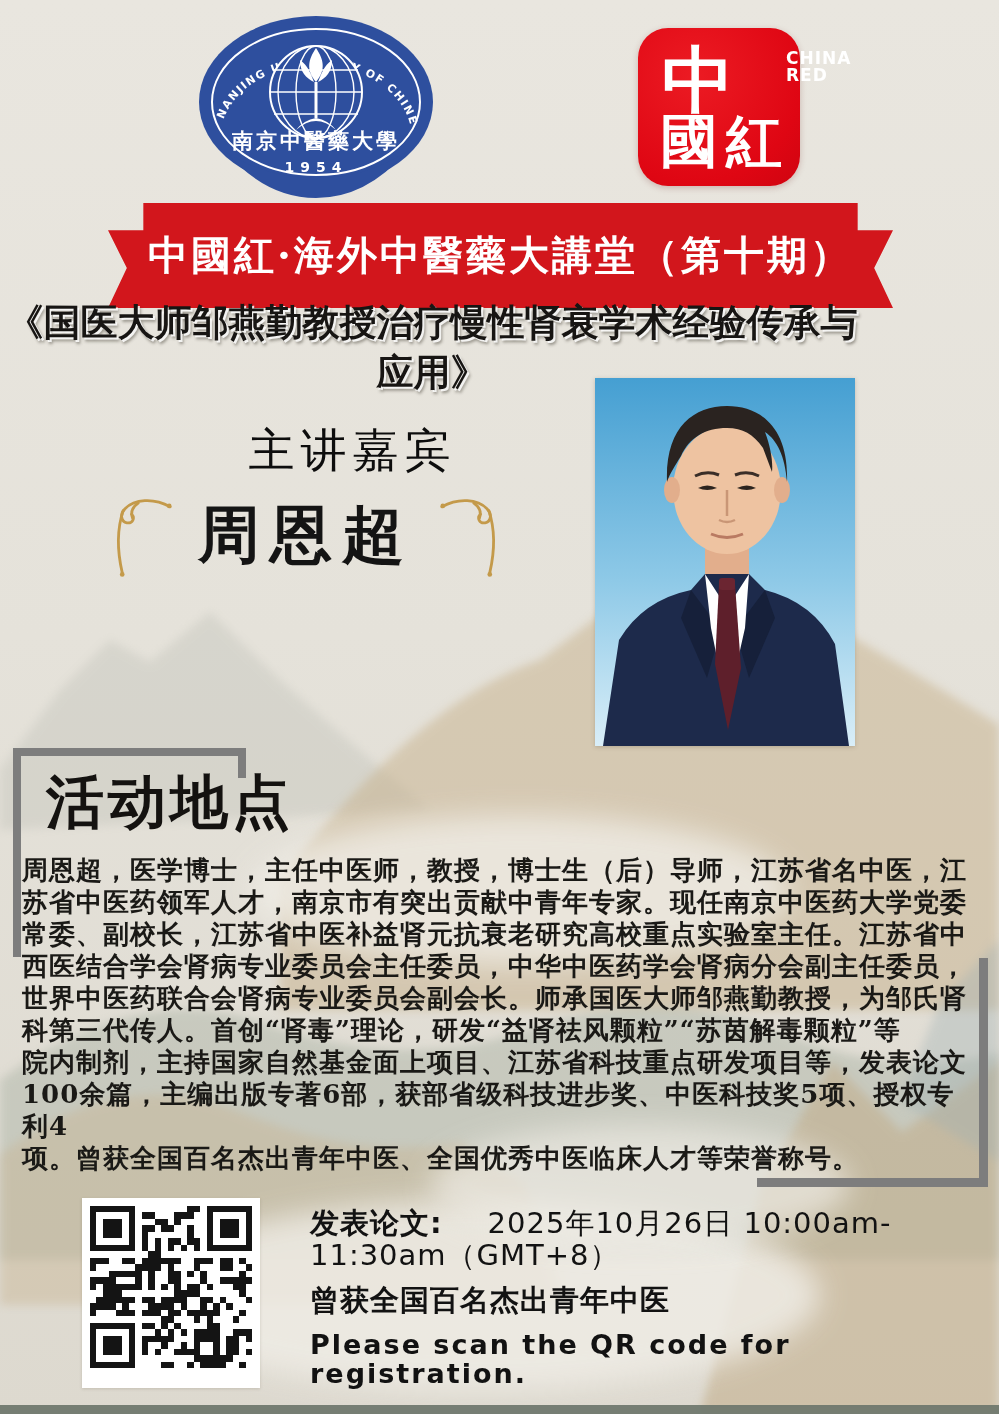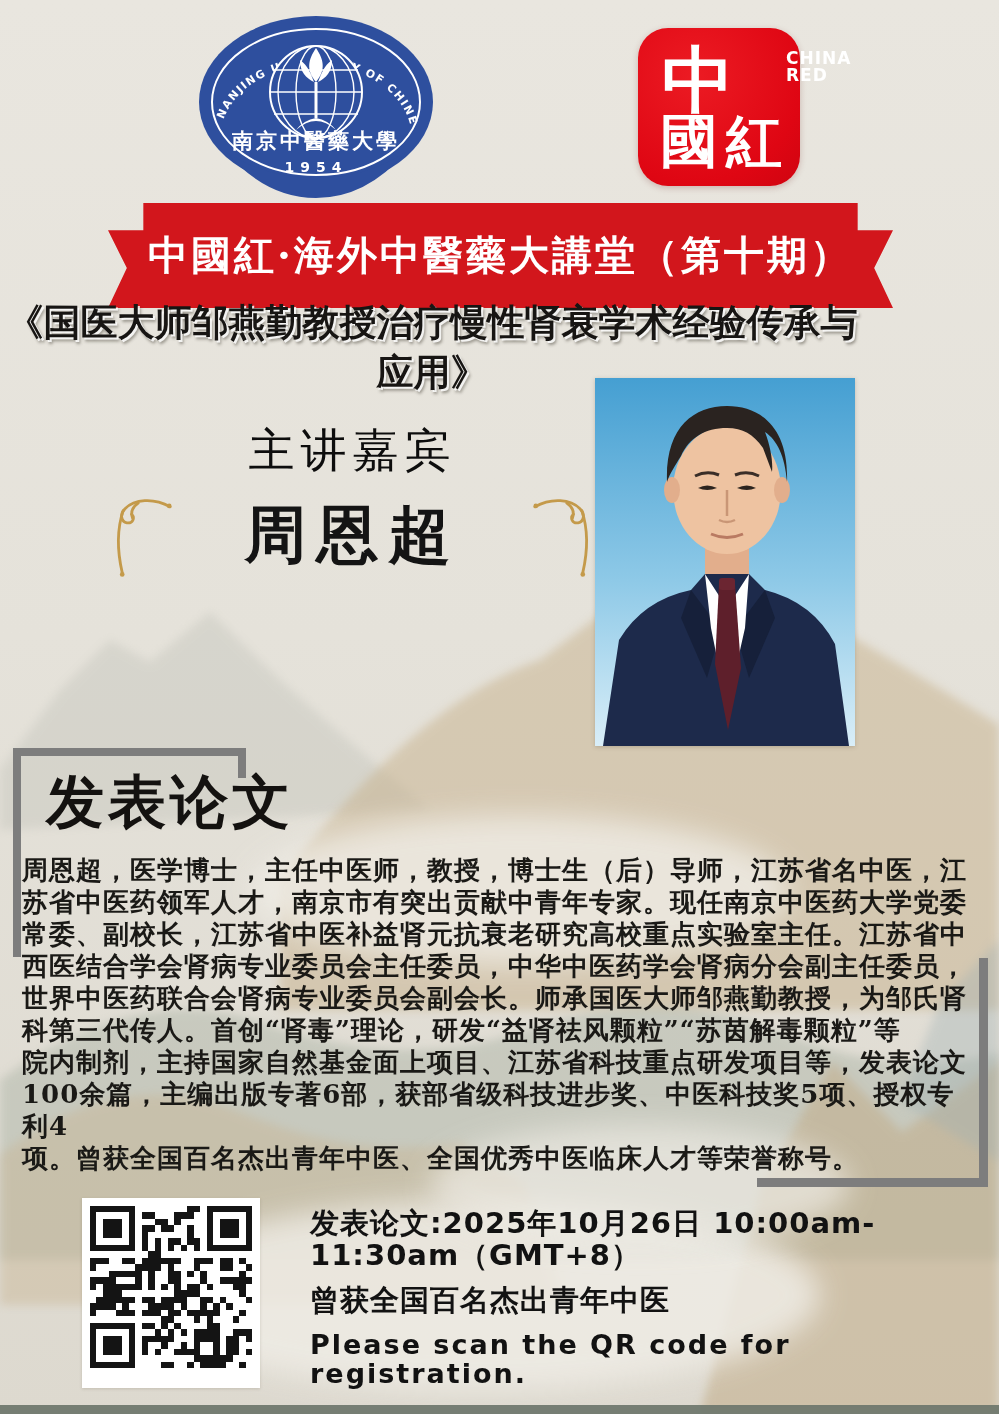--- a/index.html
+++ b/index.html
@@ -42,21 +42,21 @@
     font-size:37px;font-weight:bold;color:#171513;letter-spacing:0px;
     text-shadow:2px 2px 0 rgba(255,255,255,.85),3px 4px 3px rgba(60,55,45,.45);
   }
 
   
   .speaker-label{
     left:110px;top:420px;width:485px;text-align:center;
     font-size:46px;font-weight:normal;color:#0d0d0d;letter-spacing:6px;
   }
   .speaker-name-row{
-    left:110px;top:492px;width:485px;display:flex;align-items:center;justify-content:space-between;gap:26px;
+    left:110px;top:492px;width:485px;display:flex;align-items:center;justify-content:flex-start;gap:26px;
   }
   .speaker-name{font-size:62px;font-weight:bold;color:#141414;letter-spacing:10px;
     font-family:"DejaVu Serif","Liberation Serif",serif;}
   .flourish{width:62px;height:86px;flex:0 0 auto;}
   .flourish.flip{transform:scaleX(-1);}
 
   .speaker-photo{left:595px;top:378px;width:260px;height:368px;box-shadow:0 1px 4px rgba(80,70,50,.25);}
 
   
   .bracket{background:#7d7d7d;}
@@ -76,21 +76,21 @@
     font-family:"DejaVu Serif","Liberation Serif",serif;
     white-space:pre-line;letter-spacing:1px;
   }
 
   
   .qr-box{left:82px;top:1198px;width:178px;height:190px;background:#fff;box-shadow:0 1px 3px rgba(90,80,60,.2);}
   .qr-box svg{position:absolute;left:8px;top:8px;width:162px;height:162px;shape-rendering:crispEdges;}
 
   .event-details{left:310px;top:1208px;width:680px;display:flex;flex-direction:column;gap:13px;}
   .detail-line{font-size:29px;font-weight:bold;color:#121212;letter-spacing:1px;line-height:1.1;}
-  .detail-line .val{font-weight:bold;}
+  .detail-line .val{font-weight:normal;margin-left:45px;}
   .scan-en{font-size:27px;font-weight:bold;letter-spacing:2px;}
 
   .bottom-strip{left:0;bottom:0;width:999px;height:9px;background:#6d766b;opacity:.92;}
 </style>
 </head>
 <body>
 
 <div class="poster">
 
   <svg class="bg-art" viewBox="0 0 999 1414" preserveAspectRatio="none" aria-hidden="true">
@@ -209,21 +209,21 @@
     <path d="M124,206 L140,206 L146,290 L133,352 L120,286 Z" fill="#5e1f2b"></path>
     <rect x="124" y="200" width="16" height="12" rx="3" fill="#6b2531"></rect>
   </svg>
 
   <div class="layer bracket bk-tl-h"></div>
   <div class="layer bracket bk-tl-stub"></div>
   <div class="layer bracket bk-tl-v"></div>
   <div class="layer bracket bk-br-h"></div>
   <div class="layer bracket bk-br-v"></div>
 
-  <div class="layer profile-heading">发表论文</div>
+  <div class="layer profile-heading">活动地点</div>
   <div class="layer profile-bio">周恩超，医学博士，主任中医师，教授，博士生（后）导师，江苏省名中医，江
 苏省中医药领军人才，南京市有突出贡献中青年专家。现任南京中医药大学党委
 常委、副校长，江苏省中医补益肾元抗衰老研究高校重点实验室主任。江苏省中
 西医结合学会肾病专业委员会主任委员，中华中医药学会肾病分会副主任委员，
 世界中医药联合会肾病专业委员会副会长。师承国医大师邹燕勤教授，为邹氏肾
 科第三代传人。首创“肾毒”理论，研发“益肾祛风颗粒”“苏茵解毒颗粒”等
 院内制剂，主持国家自然基金面上项目、江苏省科技重点研发项目等，发表论文
 100余篇，主编出版专著6部，获部省级科技进步奖、中医科技奖5项、授权专利4
 项。曾获全国百名杰出青年中医、全国优秀中医临床人才等荣誉称号。</div>
 

